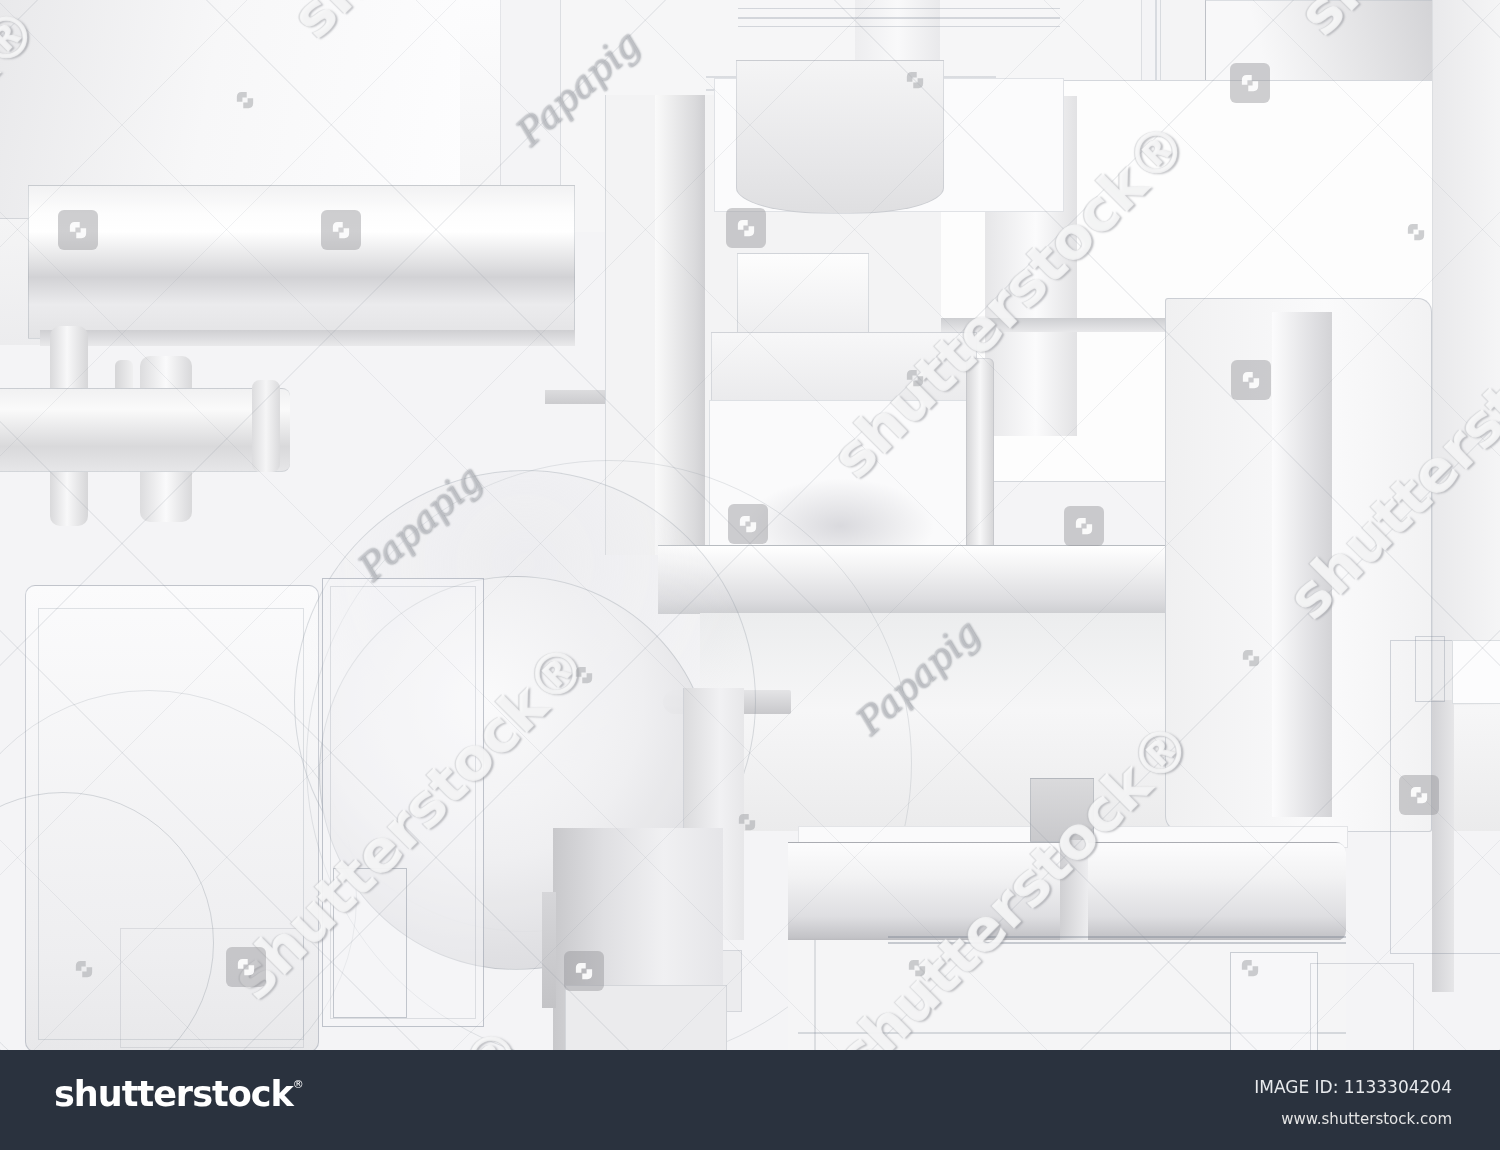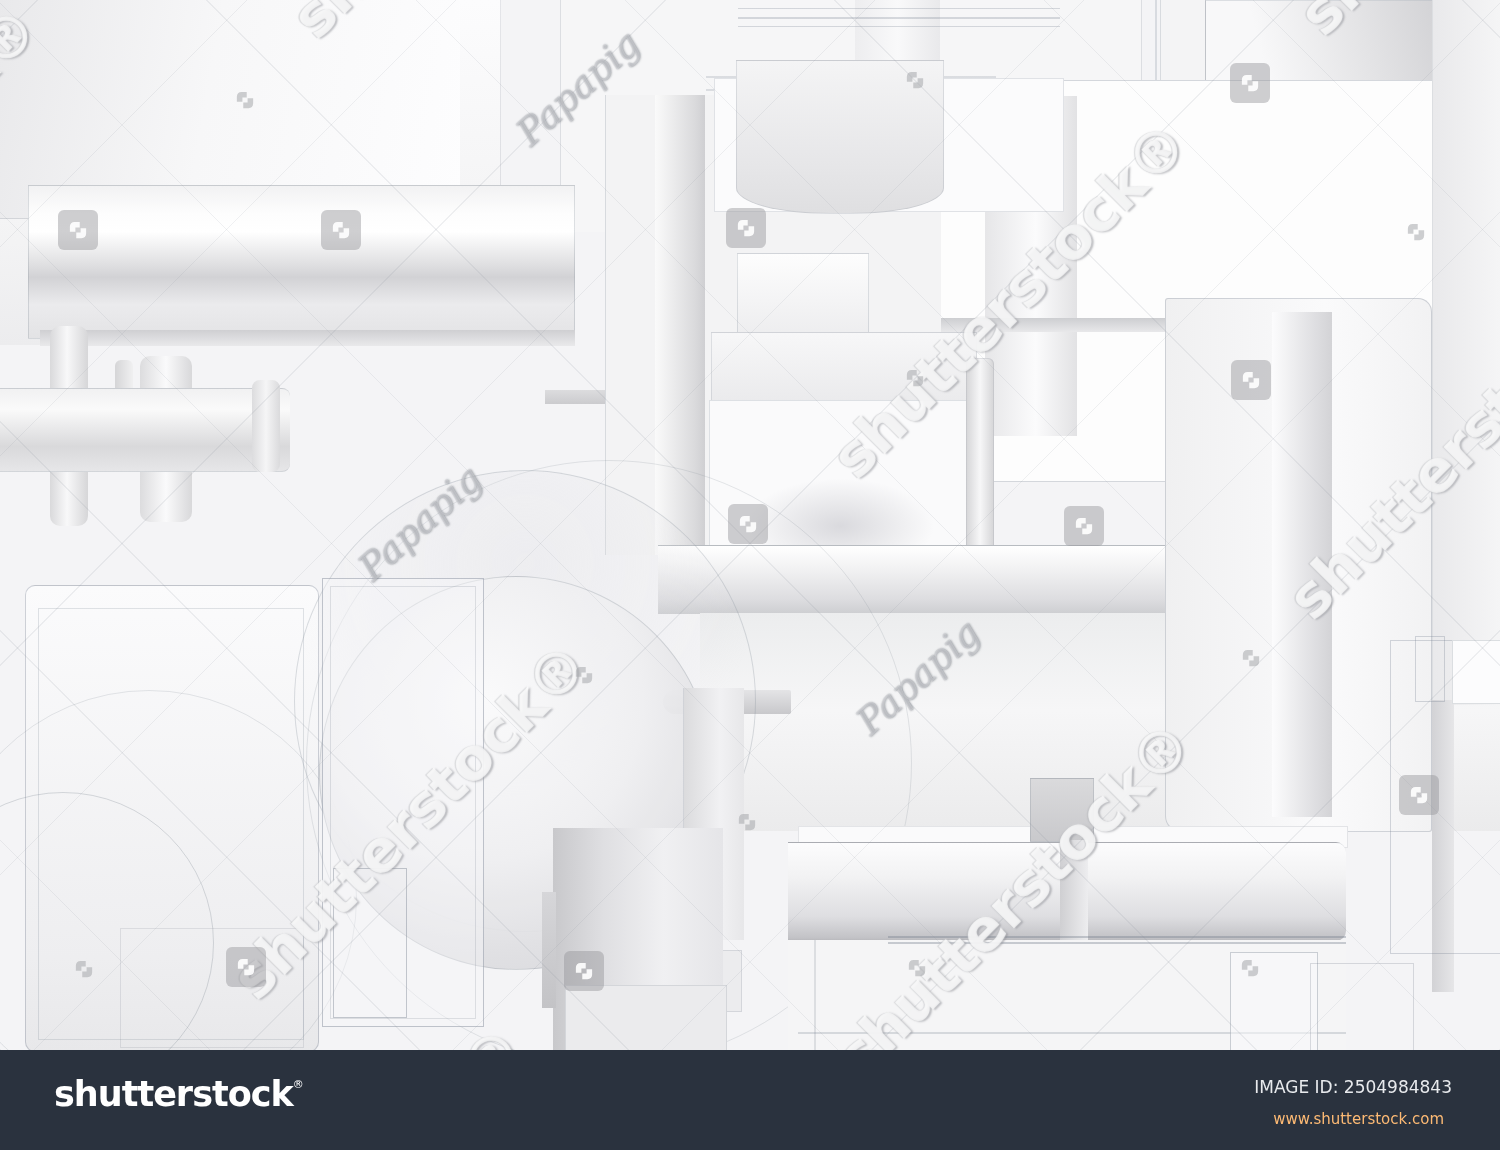--- a/index.html
+++ b/index.html
@@ -91,21 +91,21 @@
   .wm-mark{position:absolute;width:40px;height:40px;transform:translate(-50%,-50%);}
   .wm-mark.boxed{background:rgba(148,148,152,.45);border-radius:6px;padding:0;}
   .wm-mark svg{position:absolute;left:7px;top:7px;width:26px;height:26px;}
   .wm-mark.plain svg path{fill:rgba(165,167,172,.55);}
   .wm-mark.boxed svg path{fill:rgba(255,255,255,.9);}
   
   #footer{position:absolute;left:0;top:1050px;width:1500px;height:100px;background:#2A323E;}
   .f-logo{position:absolute;left:54px;top:24px;font-size:35px;font-weight:700;letter-spacing:-1px;color:#ffffff;}
   .f-logo sup{font-size:11px;font-weight:400;vertical-align:18px;letter-spacing:0;}
   .f-id{position:absolute;right:48px;top:27px;font-size:17px;color:#E8EAED;text-align:right;}
-  .f-url{position:absolute;right:56px;top:60px;font-size:15px;color:#fdba74;text-align:center;}
+  .f-url{position:absolute;right:48px;top:60px;font-size:15px;color:#e5e5e5;text-align:center;}
 </style>
 </head>
 <body>
 
 <div id="stage">
 
   <div id="art">
     <div class="tl-panel"></div>
     <div class="tl-top"></div>
     <div class="tc-panel"></div>
@@ -306,17 +306,17 @@
       <div class="wm-mark plain" style="left: 1416px; top: 232px;">
         <svg viewBox="0 0 24 24">
           <path d="M13.6 4.5 H8.8 C6.2 4.5 4.5 6.2 4.5 8.8 V13.6 H9.6 V9.6 H13.6 Z"></path>
           <path d="M10.4 19.5 H15.2 C17.8 19.5 19.5 17.8 19.5 15.2 V10.4 H14.4 V14.4 H10.4 Z"></path>
         </svg>
       </div>
     </div>
 
   <div id="footer">
     <div class="f-logo"><span>shutterstock</span><sup>®</sup></div>
-    <div class="f-id">IMAGE ID: 2504984843</div>
+    <div class="f-id">IMAGE ID: 1133304204</div>
     <div class="f-url">www.shutterstock.com</div>
   </div>
 
 </div>
 
 </body></html>

